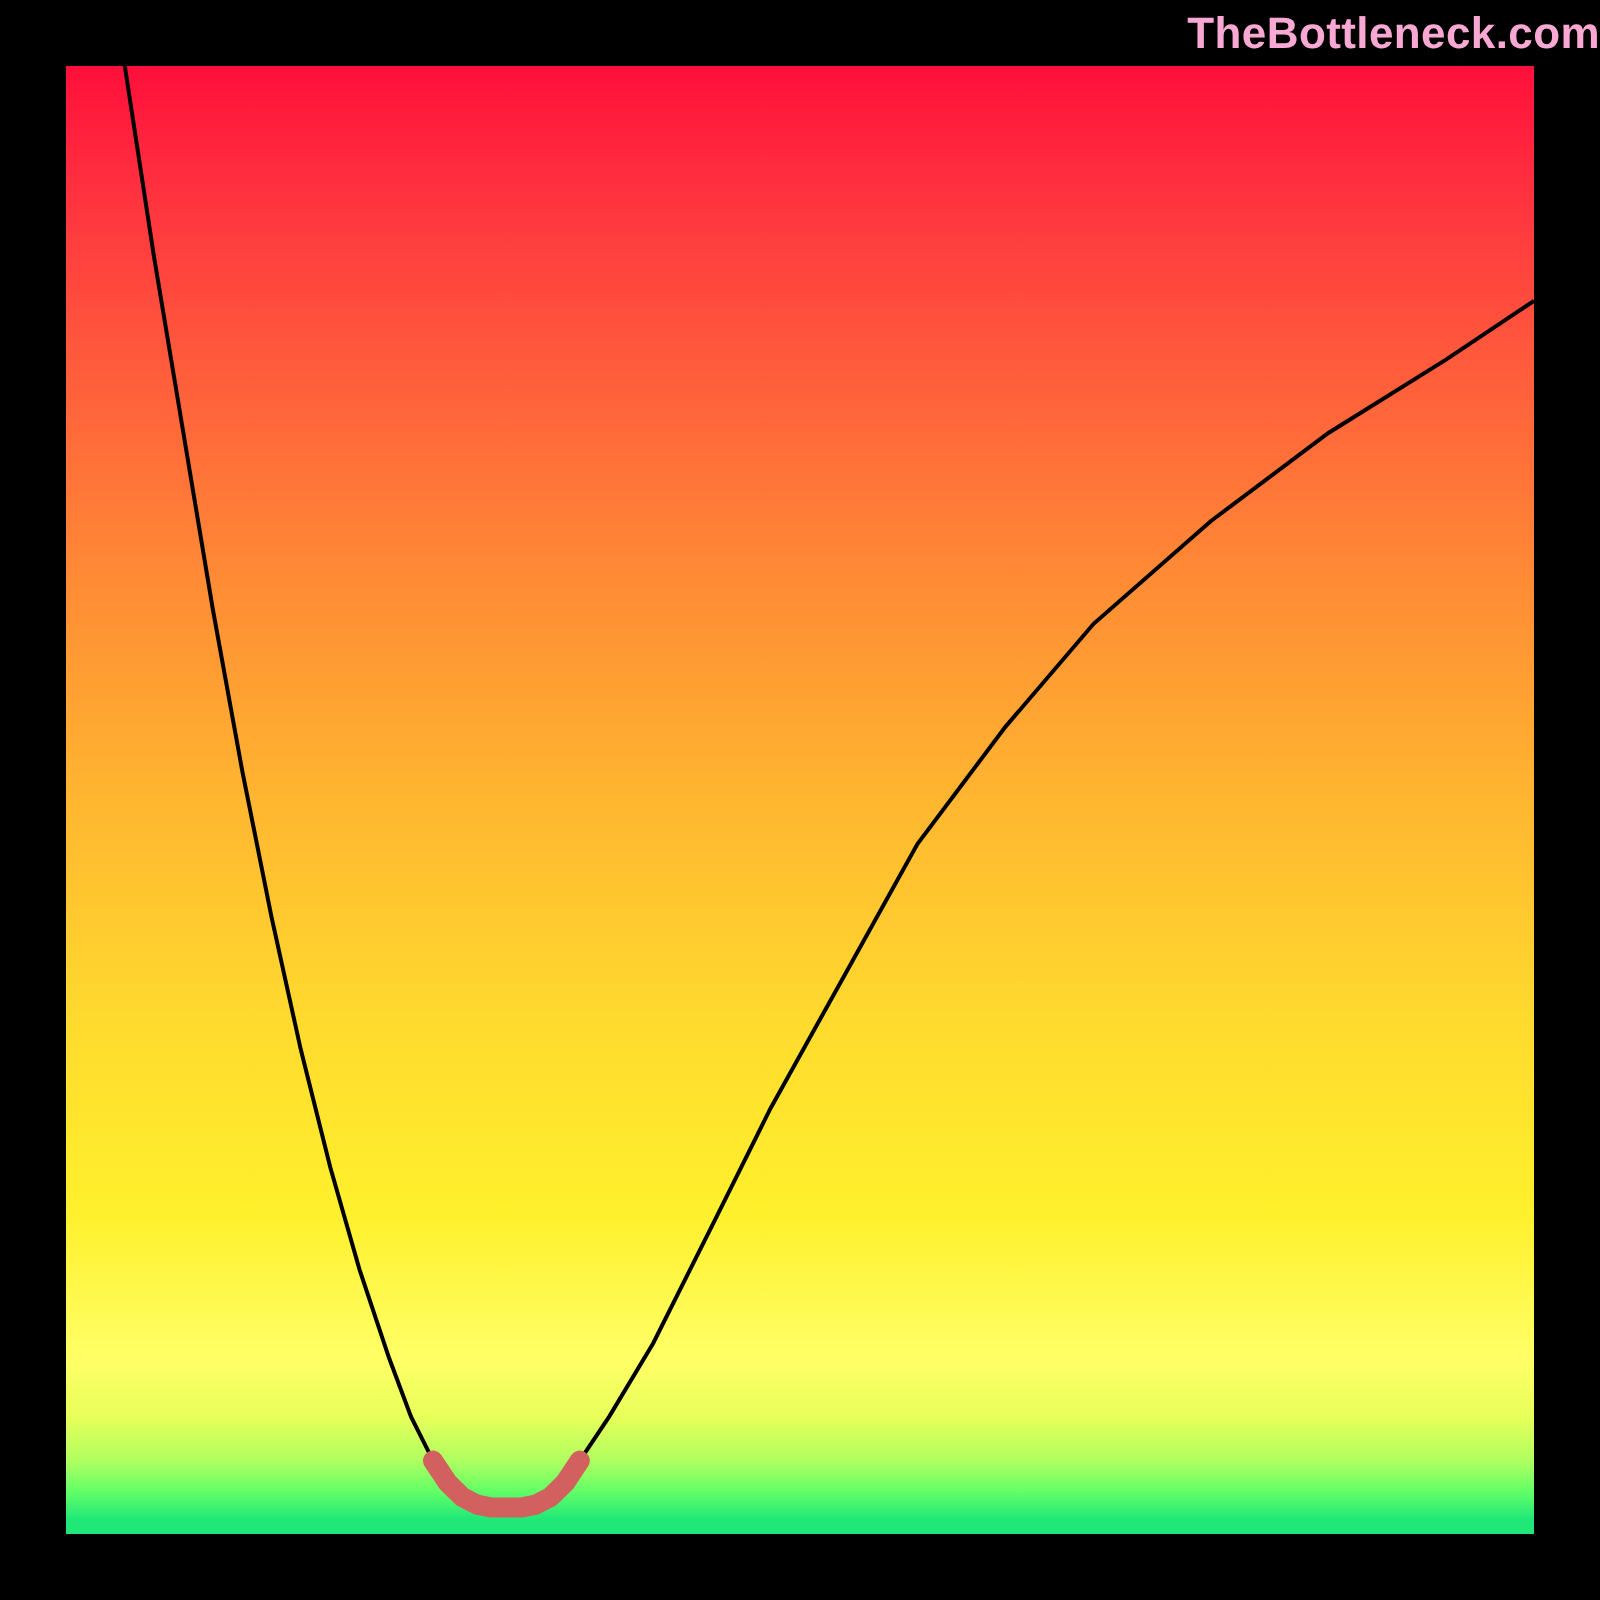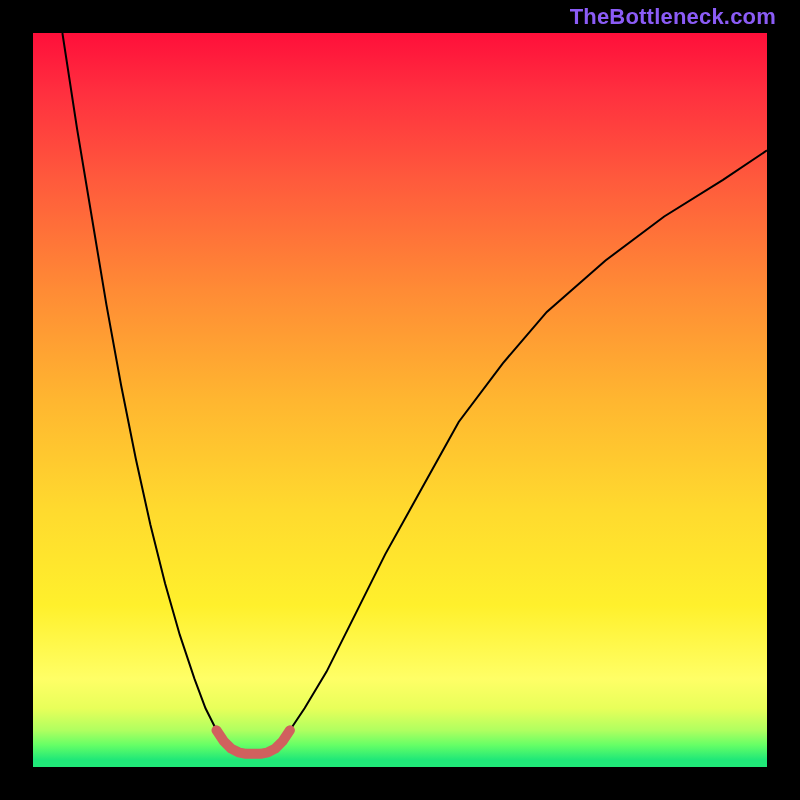--- a/index.html
+++ b/index.html
@@ -28,25 +28,25 @@
       #e8ff5a 92%,
       #b0ff60 95%,
       #66ff66 97%,
       #20e878 99%,
       #20e878 100%
     );
   }
   .label {
     position: absolute;
     top: 4px;
-    right: 24px;
+    right: 0;
     font-family: Arial, Helvetica, sans-serif;
     font-size: 22px;
     font-weight: bold;
-    color: #8b5cf6;
+    color: #f9a8d4;
     letter-spacing: 0.2px;
   }
   svg {
     position: absolute;
     left: 0;
     top: 0;
   }
 </style>
 </head>
 <body>

